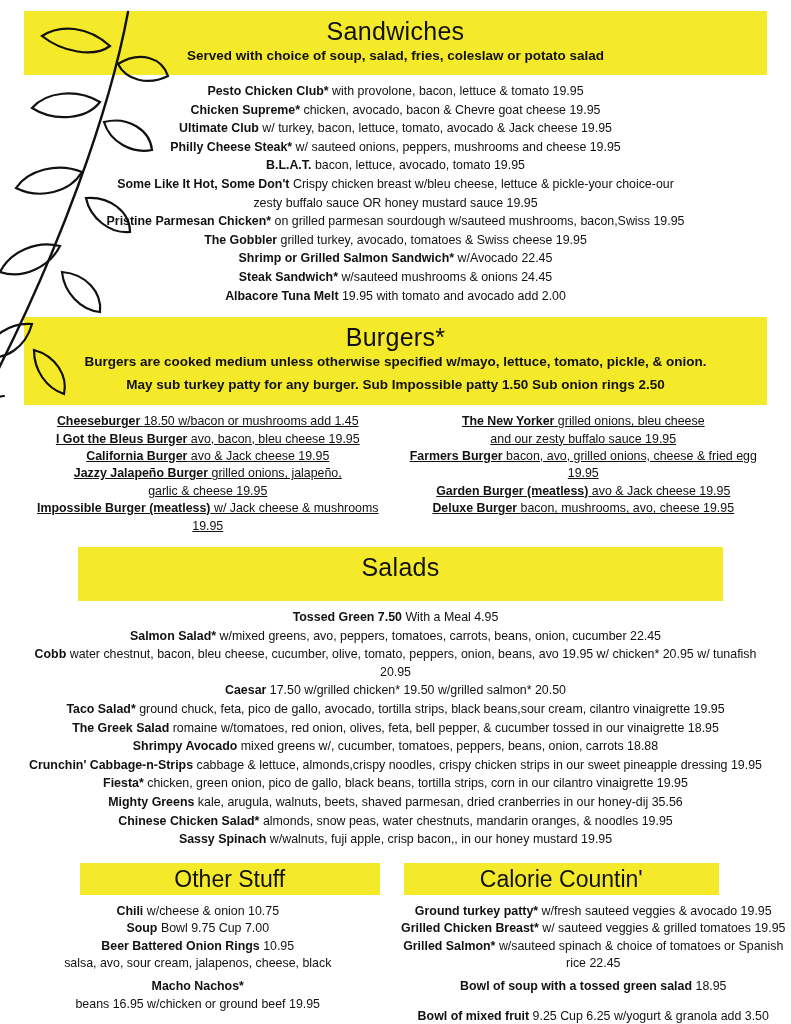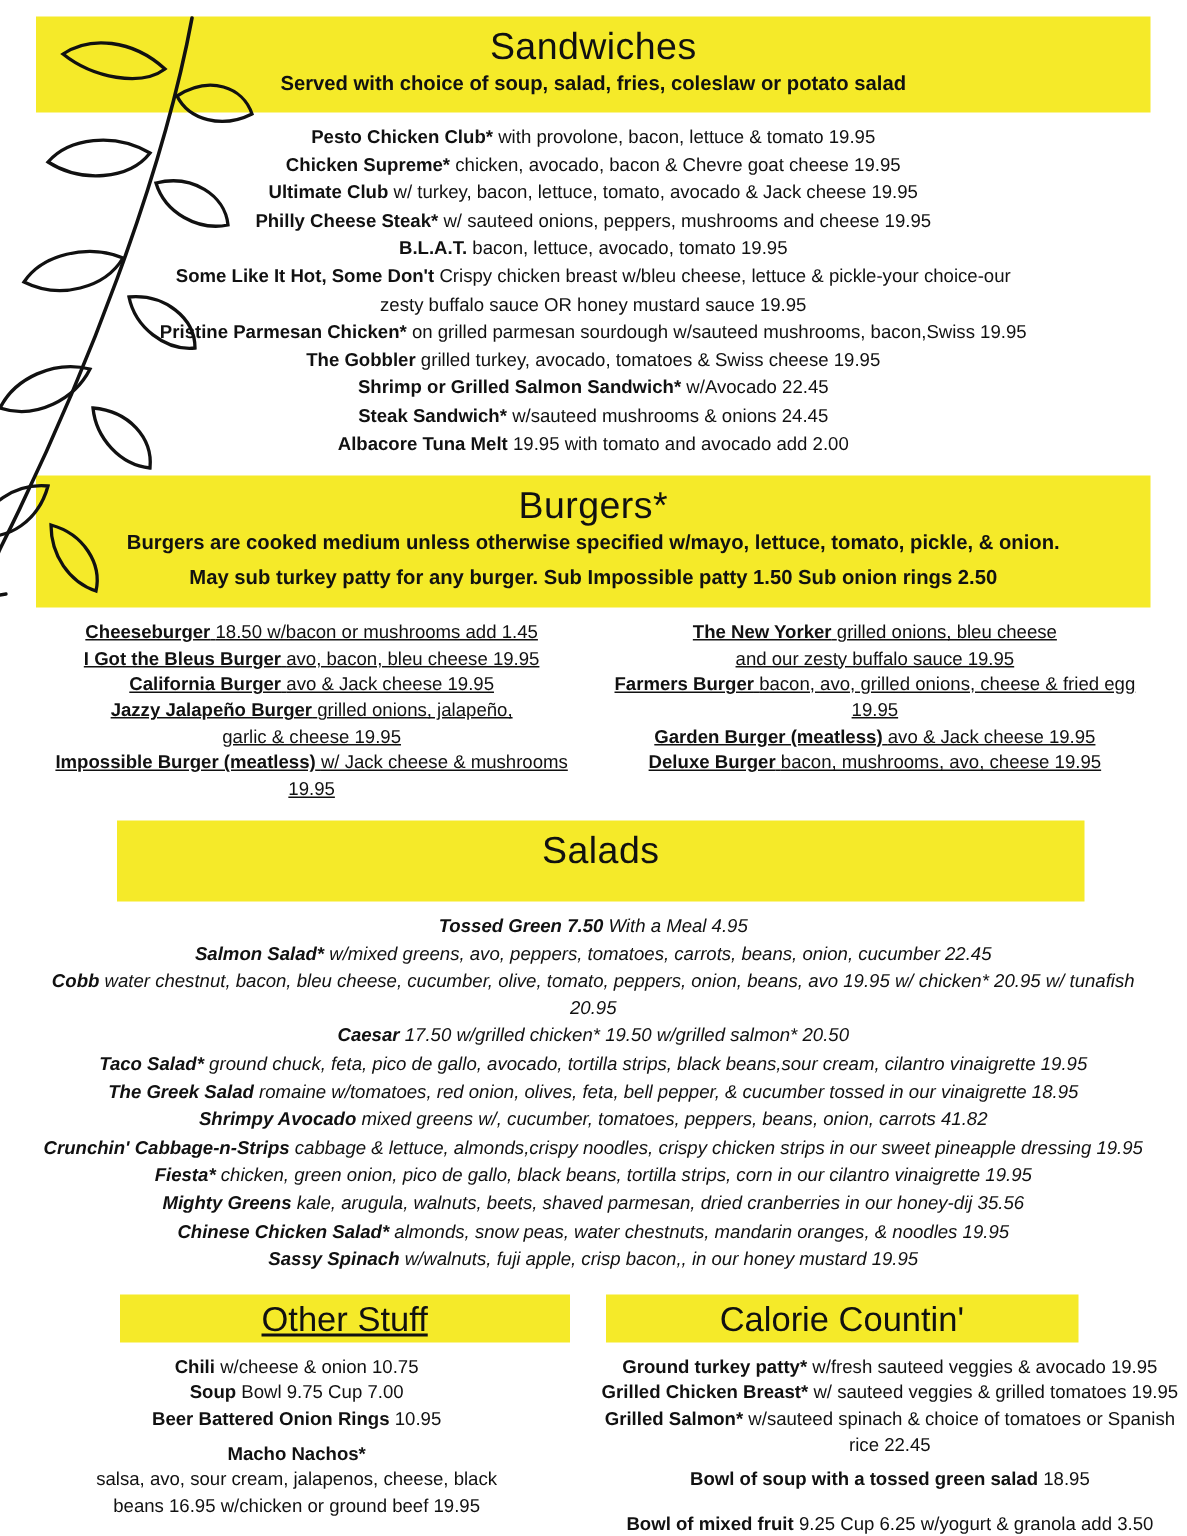--- a/index.html
+++ b/index.html
@@ -76,37 +76,37 @@
   .sandwich-list .line { margin-bottom: 1px; }
 
   
   .burger-cols {
     display: flex;
     padding: 8px 20px 0 20px;
   }
   .burger-col { width: 50%; text-decoration: underline; }
   .burger-col .line { font-size: 12.4px; line-height: 17.4px; }
 
-  .salads-list { padding: 8px 18px 0 18px; font-style: italic; }
+  .salads-list { padding: 8px 18px 0 18px; }
   .salads-list .line { margin-bottom: 1px; }
 
   
   .bottom {
     display: flex;
     margin-top: 14px;
   }
   .bottom-col { width: 50%; position: relative; }
   .bottom-banner {
     background: #f5ea29;
     height: 32px;
     text-align: center;
     font-size: 23px;
     line-height: 32px;
   }
-  .bb-left { margin-left: 80px; margin-right: 16px; text-decoration: underline; }
+  .bb-left { margin-left: 80px; margin-right: 16px; }
   .bb-right { margin-left: 8px; margin-right: 72px; }
   .bottom-col .items { padding-top: 8px; }
   .bottom-col .line { font-size: 12.4px; line-height: 17.4px; }
 
   .footnotes {
     margin-top: 12px;
     text-align: center;
     font-size: 11.6px;
     line-height: 15px;
     font-weight: bold;
@@ -183,39 +183,39 @@
     <div class="b-title">Salads</div>
   </div>
 
   <div class="items salads-list">
     <div class="line"><span class="nm">Tossed Green 7.50</span> <span>With a Meal   4.95</span></div>
     <div class="line"><span class="nm">Salmon Salad*</span> <span>w/mixed greens, avo, peppers, tomatoes, carrots, beans, onion, cucumber   22.45</span></div>
     <div class="line"><span class="nm">Cobb</span> <span>water chestnut, bacon, bleu cheese, cucumber, olive, tomato, peppers, onion, beans, avo  19.95 w/ chicken*  20.95 w/ tunafish  20.95</span></div>
     <div class="line"><span class="nm">Caesar</span> <span>17.50 w/grilled chicken*  19.50 w/grilled salmon*  20.50</span></div>
     <div class="line"><span class="nm">Taco Salad*</span> <span>ground chuck, feta, pico de gallo, avocado, tortilla strips, black beans,sour cream, cilantro vinaigrette  19.95</span></div>
     <div class="line"><span class="nm">The Greek Salad</span> <span>romaine w/tomatoes, red onion, olives, feta, bell pepper, &amp; cucumber tossed in our vinaigrette  18.95</span></div>
-    <div class="line"><span class="nm">Shrimpy Avocado</span> <span>mixed greens w/, cucumber, tomatoes, peppers, beans, onion, carrots  41.82</span></div>
+    <div class="line"><span class="nm">Shrimpy Avocado</span> <span>mixed greens w/, cucumber, tomatoes, peppers, beans, onion, carrots  18.88</span></div>
     <div class="line"><span class="nm">Crunchin' Cabbage-n-Strips</span> <span>cabbage &amp; lettuce, almonds,crispy noodles, crispy chicken strips in our sweet pineapple dressing  19.95</span></div>
     <div class="line"><span class="nm">Fiesta*</span> <span>chicken, green onion, pico de gallo, black beans, tortilla strips, corn in our cilantro vinaigrette  19.95</span></div>
     <div class="line"><span class="nm">Mighty Greens</span> <span>kale, arugula, walnuts, beets, shaved parmesan, dried cranberries in our honey-dij 35.56</span></div>
     <div class="line"><span class="nm">Chinese Chicken Salad*</span> <span>almonds, snow peas, water chestnuts, mandarin oranges, &amp; noodles  19.95</span></div>
     <div class="line"><span class="nm">Sassy Spinach</span> <span>w/walnuts, fuji apple, crisp bacon,, in our honey mustard  19.95</span></div>
   </div>
 
   <div class="bottom">
     <div class="bottom-col">
       <div class="bottom-banner bb-left">
         <span>Other Stuff</span>
       </div>
       <div class="items">
         <div class="line"><span class="nm">Chili</span> <span>w/cheese &amp; onion 10.75</span></div>
         <div class="line"><span class="nm">Soup</span> <span>Bowl  9.75  Cup  7.00</span></div>
         <div class="line"><span class="nm">Beer Battered Onion Rings</span> <span>10.95</span></div>
+        <div class="line"><span>salsa, avo, sour cream, jalapenos, cheese, black</span></div>
         <div class="line" style="margin-top:6px;"><span class="nm">Macho Nachos*</span></div>
-        <div class="line"><span>salsa, avo, sour cream, jalapenos, cheese, black</span></div>
         <div class="line"><span>beans  16.95  w/chicken or ground beef  19.95</span></div>
       </div>
     </div>
 
     <div class="bottom-col">
       <div class="bottom-banner bb-right">
         <span>Calorie Countin'</span>
       </div>
       <div class="items">
         <div class="line"><span class="nm">Ground turkey patty*</span> <span>w/fresh sauteed veggies &amp; avocado  19.95</span></div>

